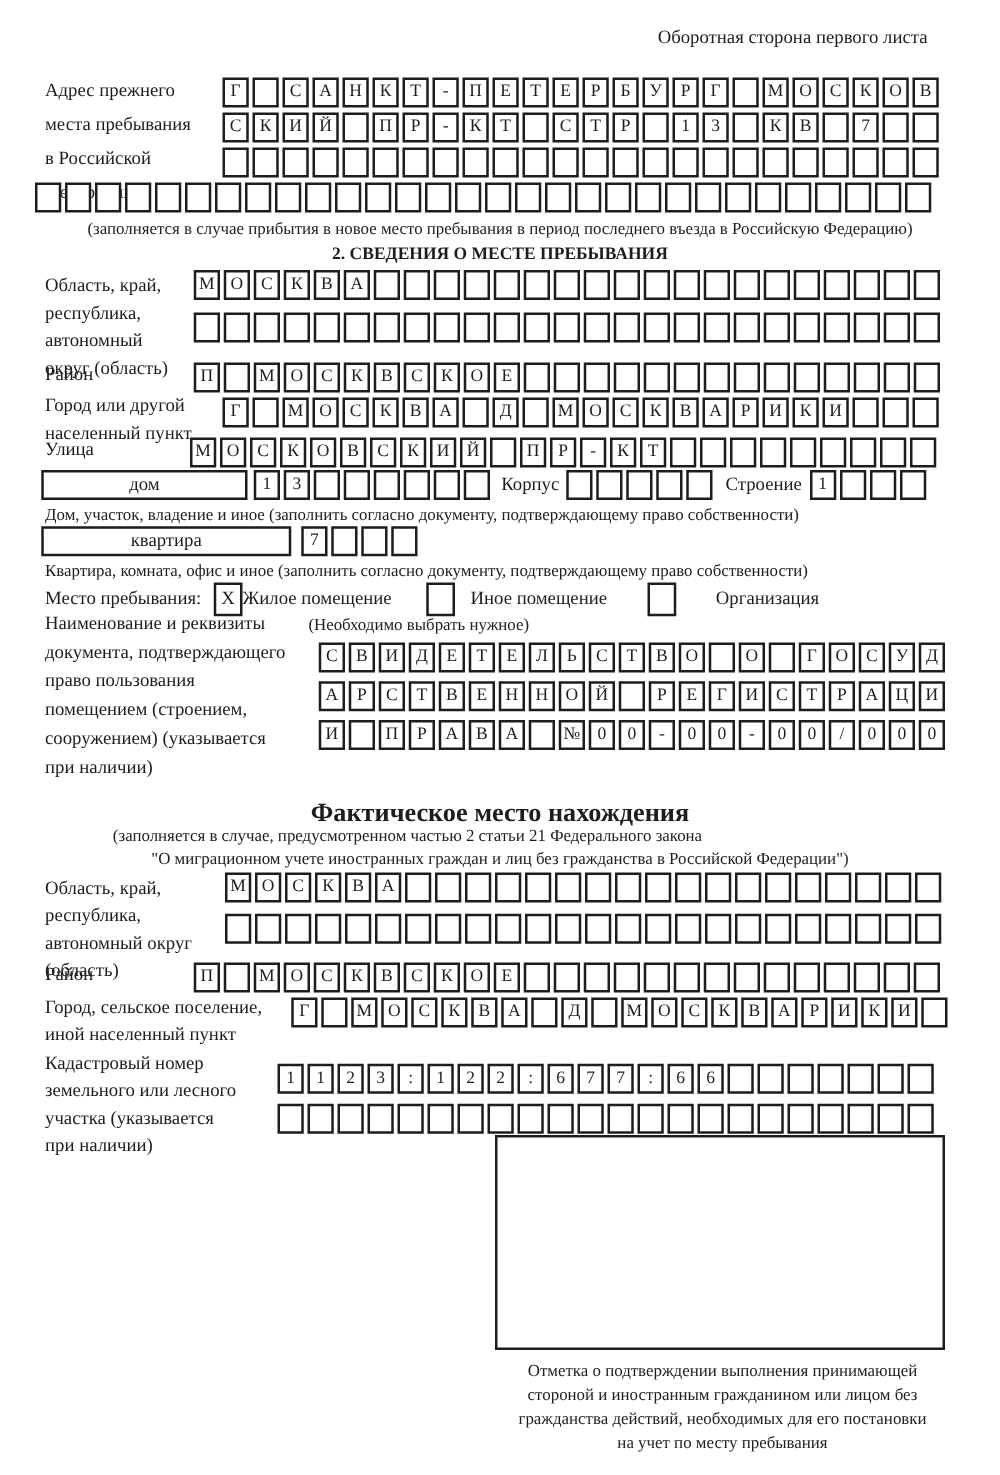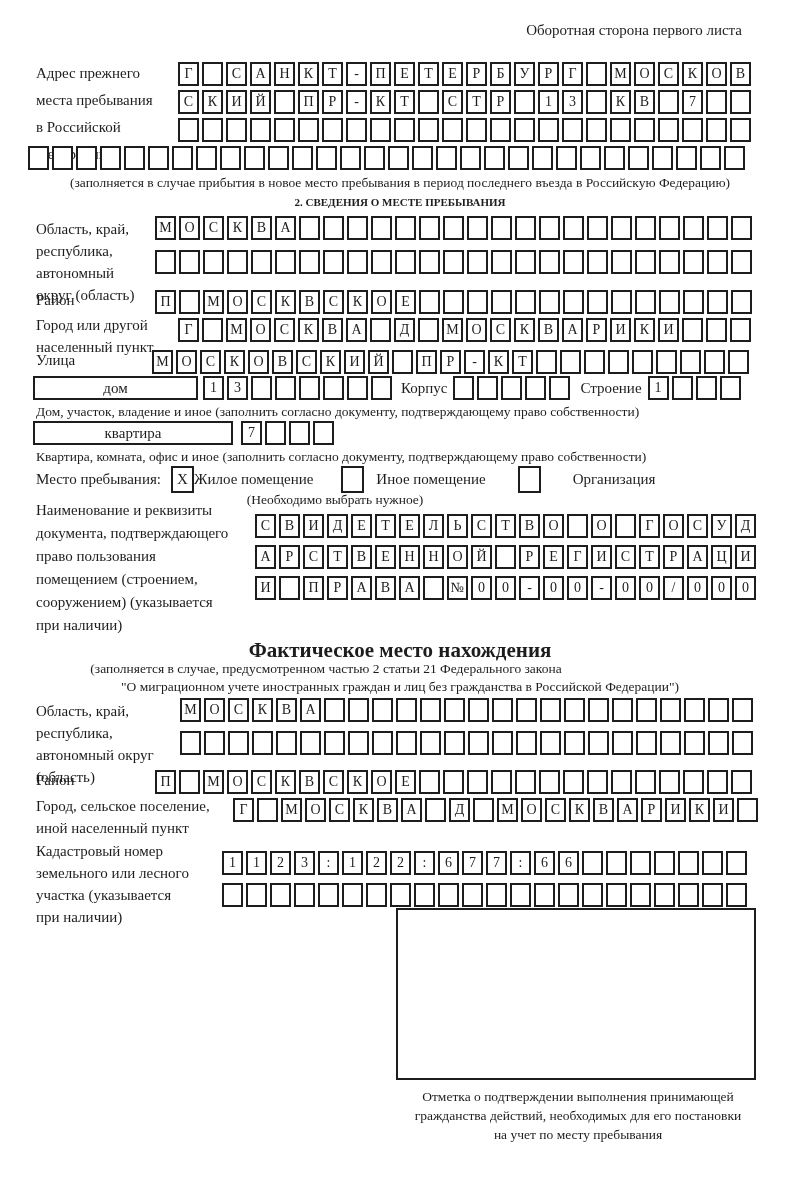--- a/index.html
+++ b/index.html
@@ -151,21 +151,21 @@
       <span class="cell"></span>
       <span class="cell"></span>
       <span class="cell"></span>
       <span class="cell"></span>
       <span class="cell"></span>
       <span class="cell"></span>
       <span class="cell"></span>
     </div>
   <div class="abs note center" style="left:0;top:175px;width:800px">(заполняется в случае прибытия в новое место пребывания в период последнего въезда в Российскую Федерацию)</div>
 
-  <div class="abs bold center" style="left:0;top:196px;width:800px;font-size:11px">2. СВЕДЕНИЯ О МЕСТЕ ПРЕБЫВАНИЯ</div>
+  <div class="abs bold center" style="left:0;top:196px;width:800px;font-size:14px">2. СВЕДЕНИЯ О МЕСТЕ ПРЕБЫВАНИЯ</div>
 
   <div class="abs lbl2" style="left:36px;top:218px">
     <div>Область, край,</div>
     <div>республика,</div>
     <div>автономный</div>
     <div>округ (область)</div>
   </div>
   <div class="cellrow abs" style="left:155px;top:216px">
       <span class="cell">М</span>
       <span class="cell">О</span>
@@ -355,21 +355,21 @@
     <div>Место пребывания:</div>
     <div class="cbox" style="margin-left:10px">X</div>
     <div style="">Жилое помещение</div>
     <div class="cbox" style="margin-left:28px"></div>
     <div style="margin-left:12px">Иное помещение</div>
     <div class="cbox" style="margin-left:32px"></div>
     <div style="margin-left:32px">Организация</div>
   </div>
   <div class="abs note center" style="left:155px;top:492px;width:360px">(Необходимо выбрать нужное)</div>
 
-  <div class="abs lbl3" style="left:36px;top:499px">
+  <div class="abs lbl3" style="left:36px;top:488px">
     <div>Наименование и реквизиты</div>
     <div>документа, подтверждающего</div>
     <div>право пользования</div>
     <div>помещением (строением,</div>
     <div>сооружением) (указывается</div>
     <div>при наличии)</div>
   </div>
   <div class="cellrow abs" style="left:255px;top:514px">
       <span class="cell">С</span>
       <span class="cell">В</span>
@@ -613,17 +613,18 @@
       <span class="cell"></span>
       <span class="cell"></span>
       <span class="cell"></span>
       <span class="cell"></span>
     </div>
 
   <div class="abs stampbox" style="left:396px;top:908px;width:360px;height:172px"></div>
 
   <div class="abs note center" style="left:388px;top:1087px;width:380px">
     <div class="capline">Отметка о подтверждении выполнения принимающей</div>
+    <div class="capline">стороной и иностранным гражданином или лицом без</div>
     <div class="capline">гражданства действий, необходимых для его постановки</div>
     <div class="capline">на учет по месту пребывания</div>
   </div>
 
 </div>
 
 </body></html>

